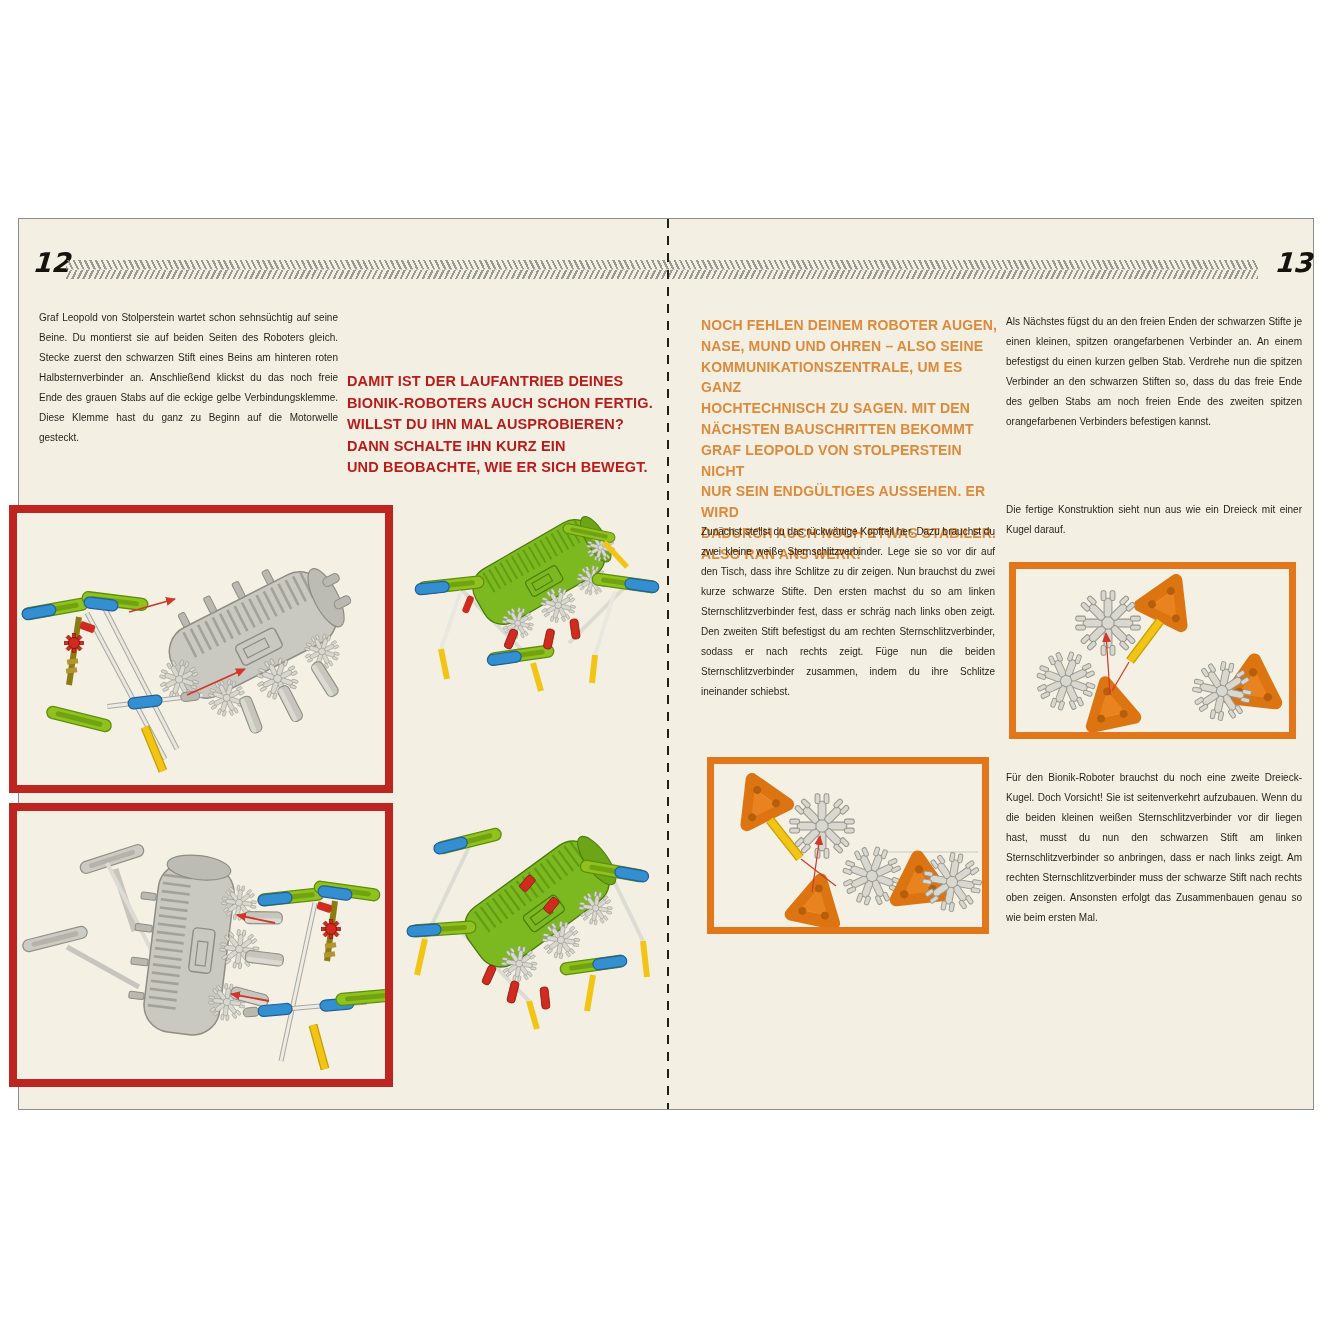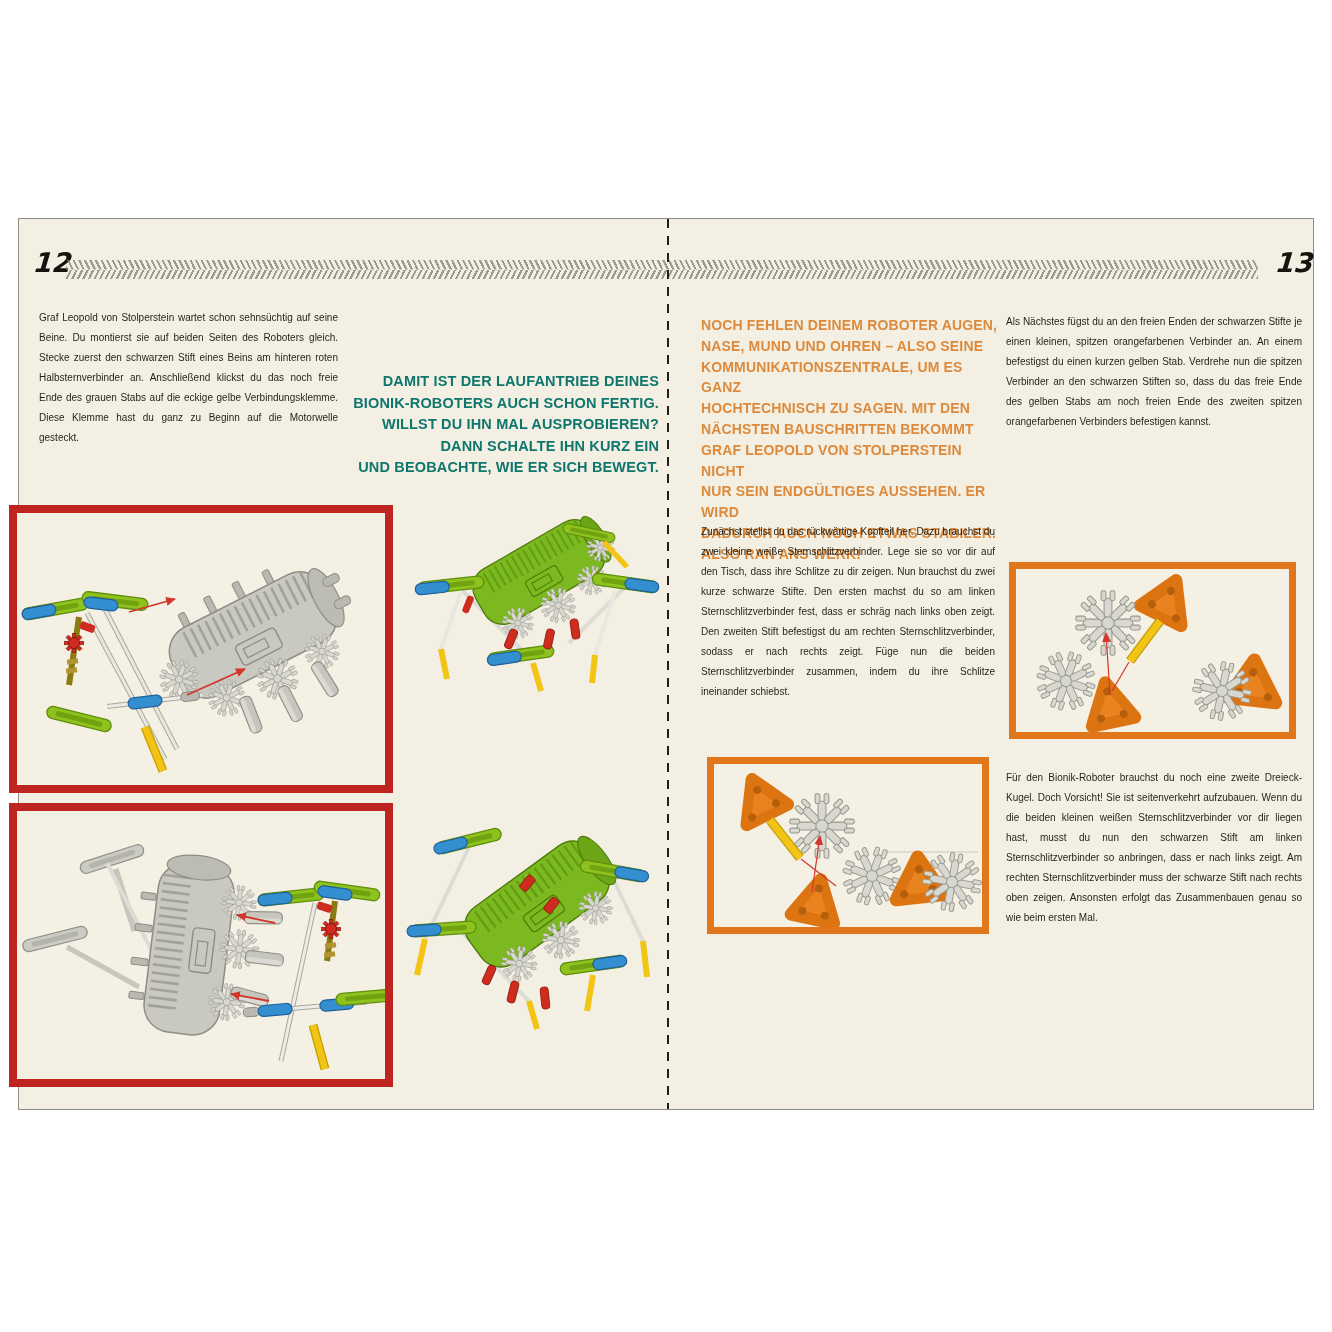--- a/index.html
+++ b/index.html
@@ -33,21 +33,21 @@
   .pagenum.left{left:16px;top:28px;}
   .pagenum.right{left:1258px;top:28px;}
   .para{
     position:absolute;font-size:10px;line-height:20px;color:#221f19;
     text-align:justify;letter-spacing:0px;
   }
   .callout{
     position:absolute;font-weight:bold;white-space:pre-line;
     font-size:14.5px;letter-spacing:.15px;
   }
-  .callout.red{color:#0f766e;line-height:21.5px;text-align:right;}
+  .callout.red{color:#b91c1c;line-height:21.5px;}
   .callout.orange{color:#dd8a3c;line-height:20.8px;font-size:14px;}
   .fig{position:absolute;box-sizing:border-box;}
   .frame-red{border:8px solid #bf2520;background:#f4f1e4;}
   .frame-orange{border:7px solid #e2761b;background:#f4f1e4;}
   svg{display:block;}
 </style>
 </head>
 <body>
 
 <svg width="0" height="0" style="position:absolute" aria-hidden="true">
@@ -375,20 +375,21 @@
       <line x1="98" y1="128" x2="106" y2="72" stroke="#d2372b" stroke-width="1.2" marker-end="url(#ah)"></line>
       <line x1="87" y1="95" x2="122" y2="122" stroke="#d2372b" stroke-width="1.2"></line>
       <line x1="200" y1="110" x2="232" y2="128" stroke="#c79e00" stroke-width="9.5"></line>
       <line x1="200" y1="110" x2="232" y2="128" stroke="#f2c415" stroke-width="7"></line>
       <use href="#otri" transform="translate(202,122) rotate(235) scale(1.2)"></use>
       <use href="#star8" transform="translate(238,118) scale(1.35) rotate(10)"></use>
     </svg>
   </div>
 
   <div class="para" style="left:987px;top:93px;width:296px;">Als Nächstes fügst du an den freien Enden der schwarzen Stifte je einen kleinen, spitzen orangefarbenen Verbinder an. An einem befestigst du einen kurzen gelben Stab. Verdrehe nun die spitzen Verbinder an den schwarzen Stiften so, dass du das freie Ende des gelben Stabs am noch freien Ende des zweiten spitzen orangefarbenen Verbinders befestigen kannst.</div>
+  <div class="para" style="left:987px;top:281px;width:296px;">Die fertige Konstruktion sieht nun aus wie ein Dreieck mit einer Kugel darauf.</div>
 
   <div class="fig frame-orange" style="left:990px;top:343px;width:287px;height:177px;">
     <svg viewBox="0 0 273 163" width="273" height="163">
       <use href="#otri" transform="translate(152,38) rotate(145) scale(1.15)"></use>
       <line x1="144" y1="52" x2="114" y2="92" stroke="#c79e00" stroke-width="9.5"></line>
       <line x1="144" y1="52" x2="114" y2="92" stroke="#f2c415" stroke-width="7"></line>
       <use href="#star8" transform="translate(92,54) scale(1.5)"></use>
       <use href="#star8" transform="translate(50,112) scale(1.35) rotate(20)"></use>
       <use href="#otri" transform="translate(94,136) rotate(-12) scale(1.15)"></use>
       <line x1="94" y1="126" x2="90" y2="64" stroke="#d2372b" stroke-width="1.2" marker-end="url(#ah)"></line>

